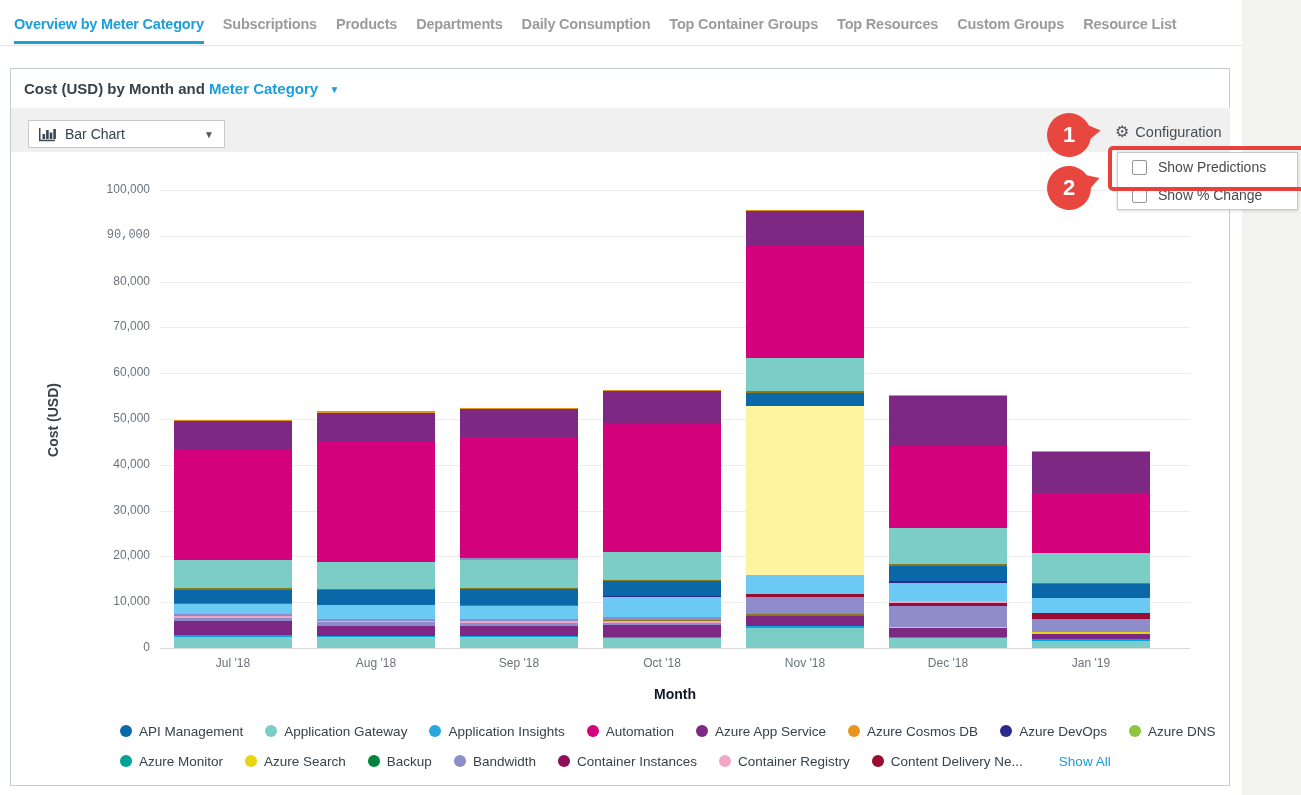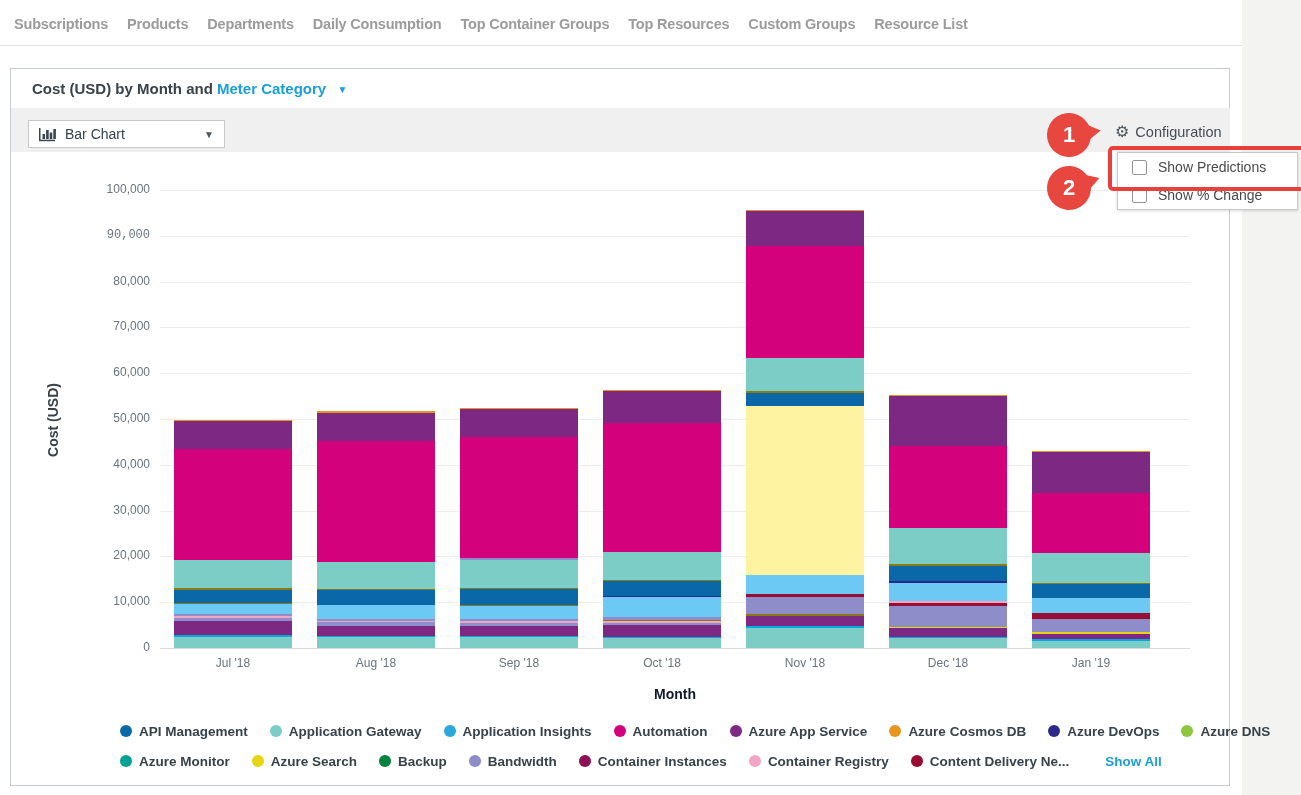--- a/index.html
+++ b/index.html
@@ -11,21 +11,21 @@
   #right-strip{left:1242px;top:0;width:59px;height:795px;background:#f3f3f1;}
 
   
   #tabbar{left:14px;top:16px;display:flex;gap:19px;z-index:2;}
   .tab{font-size:14.5px;font-weight:700;color:#9b9b9b;padding-bottom:9px;border-bottom:3px solid transparent;white-space:nowrap;cursor:pointer;letter-spacing:-0.2px;}
   .tab.active{color:#1b9ed9;border-bottom-color:#1b9ed9;}
   #tab-separator{left:0;top:45px;width:1242px;height:1px;background:#e2e2e2;}
 
   
   #card{left:10px;top:68px;width:1220px;height:718px;background:#fff;border:1px solid #c6ccd2;box-sizing:border-box;}
-  #card-title{left:24px;top:80px;font-size:15px;font-weight:700;z-index:2;margin-left:8px;}
+  #card-title{left:24px;top:80px;font-size:15px;font-weight:700;z-index:2;}
   #card-title .dim{color:#1b9ed9;cursor:pointer;}
   #card-title .caret{color:#1b9ed9;font-size:10px;margin-left:7px;vertical-align:1px;}
 
   #toolbar{left:11px;top:108px;width:1219px;height:44px;background:#f0f0f0;z-index:1;}
   #chart-type-select{left:28px;top:120px;width:197px;height:28px;background:#fff;border:1px solid #c9c9c9;box-sizing:border-box;display:flex;align-items:center;padding:0 10px;gap:9px;cursor:pointer;z-index:2;}
   #chart-type-select .lbl{font-size:14px;color:#37424a;}
   #chart-type-select .sel-caret{margin-left:auto;color:#4f565c;font-size:10px;}
   #config-btn{left:1115px;top:124px;display:flex;align-items:center;gap:6px;cursor:pointer;z-index:2;}
   #config-btn .gear{font-size:16px;color:#4f565c;line-height:1;}
   #config-btn .lbl{font-size:14.5px;color:#464d54;}
@@ -36,21 +36,21 @@
   .gridline{position:absolute;left:0;width:1030px;height:1px;background:#ededed;}
   .gridline.zero{background:#d9d9d9;}
   #plot{left:160px;top:190px;width:1030px;height:458px;}
   .bar{position:absolute;bottom:0;width:118px;display:flex;flex-direction:column-reverse;}
   .seg{width:100%;}
   .xtick{position:absolute;top:656px;width:118px;text-align:center;font-size:12px;color:#6a737b;}
   #xlabel{left:575px;top:686px;width:200px;text-align:center;font-size:14px;font-weight:700;color:#0f172a;}
 
   
   #legend{left:120px;top:716px;width:1060px;}
-  .legend-row{display:flex;align-items:center;height:30px;column-gap:22px;font-weight:bold;}
+  .legend-row{display:flex;align-items:center;height:30px;column-gap:22px;}
   .legend-item{display:flex;align-items:center;gap:7px;cursor:pointer;white-space:nowrap;}
   .legend-item .dot{width:12px;height:12px;border-radius:50%;flex:0 0 auto;}
   .legend-item .txt{font-size:13.5px;color:#37424a;}
   #show-all{font-size:13.5px;color:#1b9ed9;cursor:pointer;margin-left:14px;}
 
   
   #config-dropdown{left:1117px;top:152px;width:181px;background:#fff;border:1px solid #c9c9c9;box-shadow:0 1px 3px rgba(0,0,0,.15);z-index:5;box-sizing:border-box;text-align:center;}
   .dd-row{height:28px;display:flex;align-items:center;gap:11px;padding-left:14px;cursor:pointer;}
   .checkbox{width:15px;height:15px;border:1px solid #949494;border-radius:2px;background:#fff;box-sizing:border-box;flex:0 0 auto;}
   .dd-row .txt{font-size:14px;color:#4a4a4a;}
@@ -64,20 +64,21 @@
   #balloon1 .num{transform:rotate(8deg);}
   #balloon2{left:1047px;top:166px;transform:rotate(-18deg);}
   #balloon2 .num{transform:rotate(18deg);}
 </style>
 </head>
 <body>
 
 <div id="right-strip" class="abs"></div>
 
 <nav id="tabbar" class="abs">
+    <div class="tab active">Overview by Meter Category</div>
     <div class="tab">Subscriptions</div>
     <div class="tab">Products</div>
     <div class="tab">Departments</div>
     <div class="tab">Daily Consumption</div>
     <div class="tab">Top Container Groups</div>
     <div class="tab">Top Resources</div>
     <div class="tab">Custom Groups</div>
     <div class="tab">Resource List</div>
   </nav>
 <div id="tab-separator" class="abs"></div>

